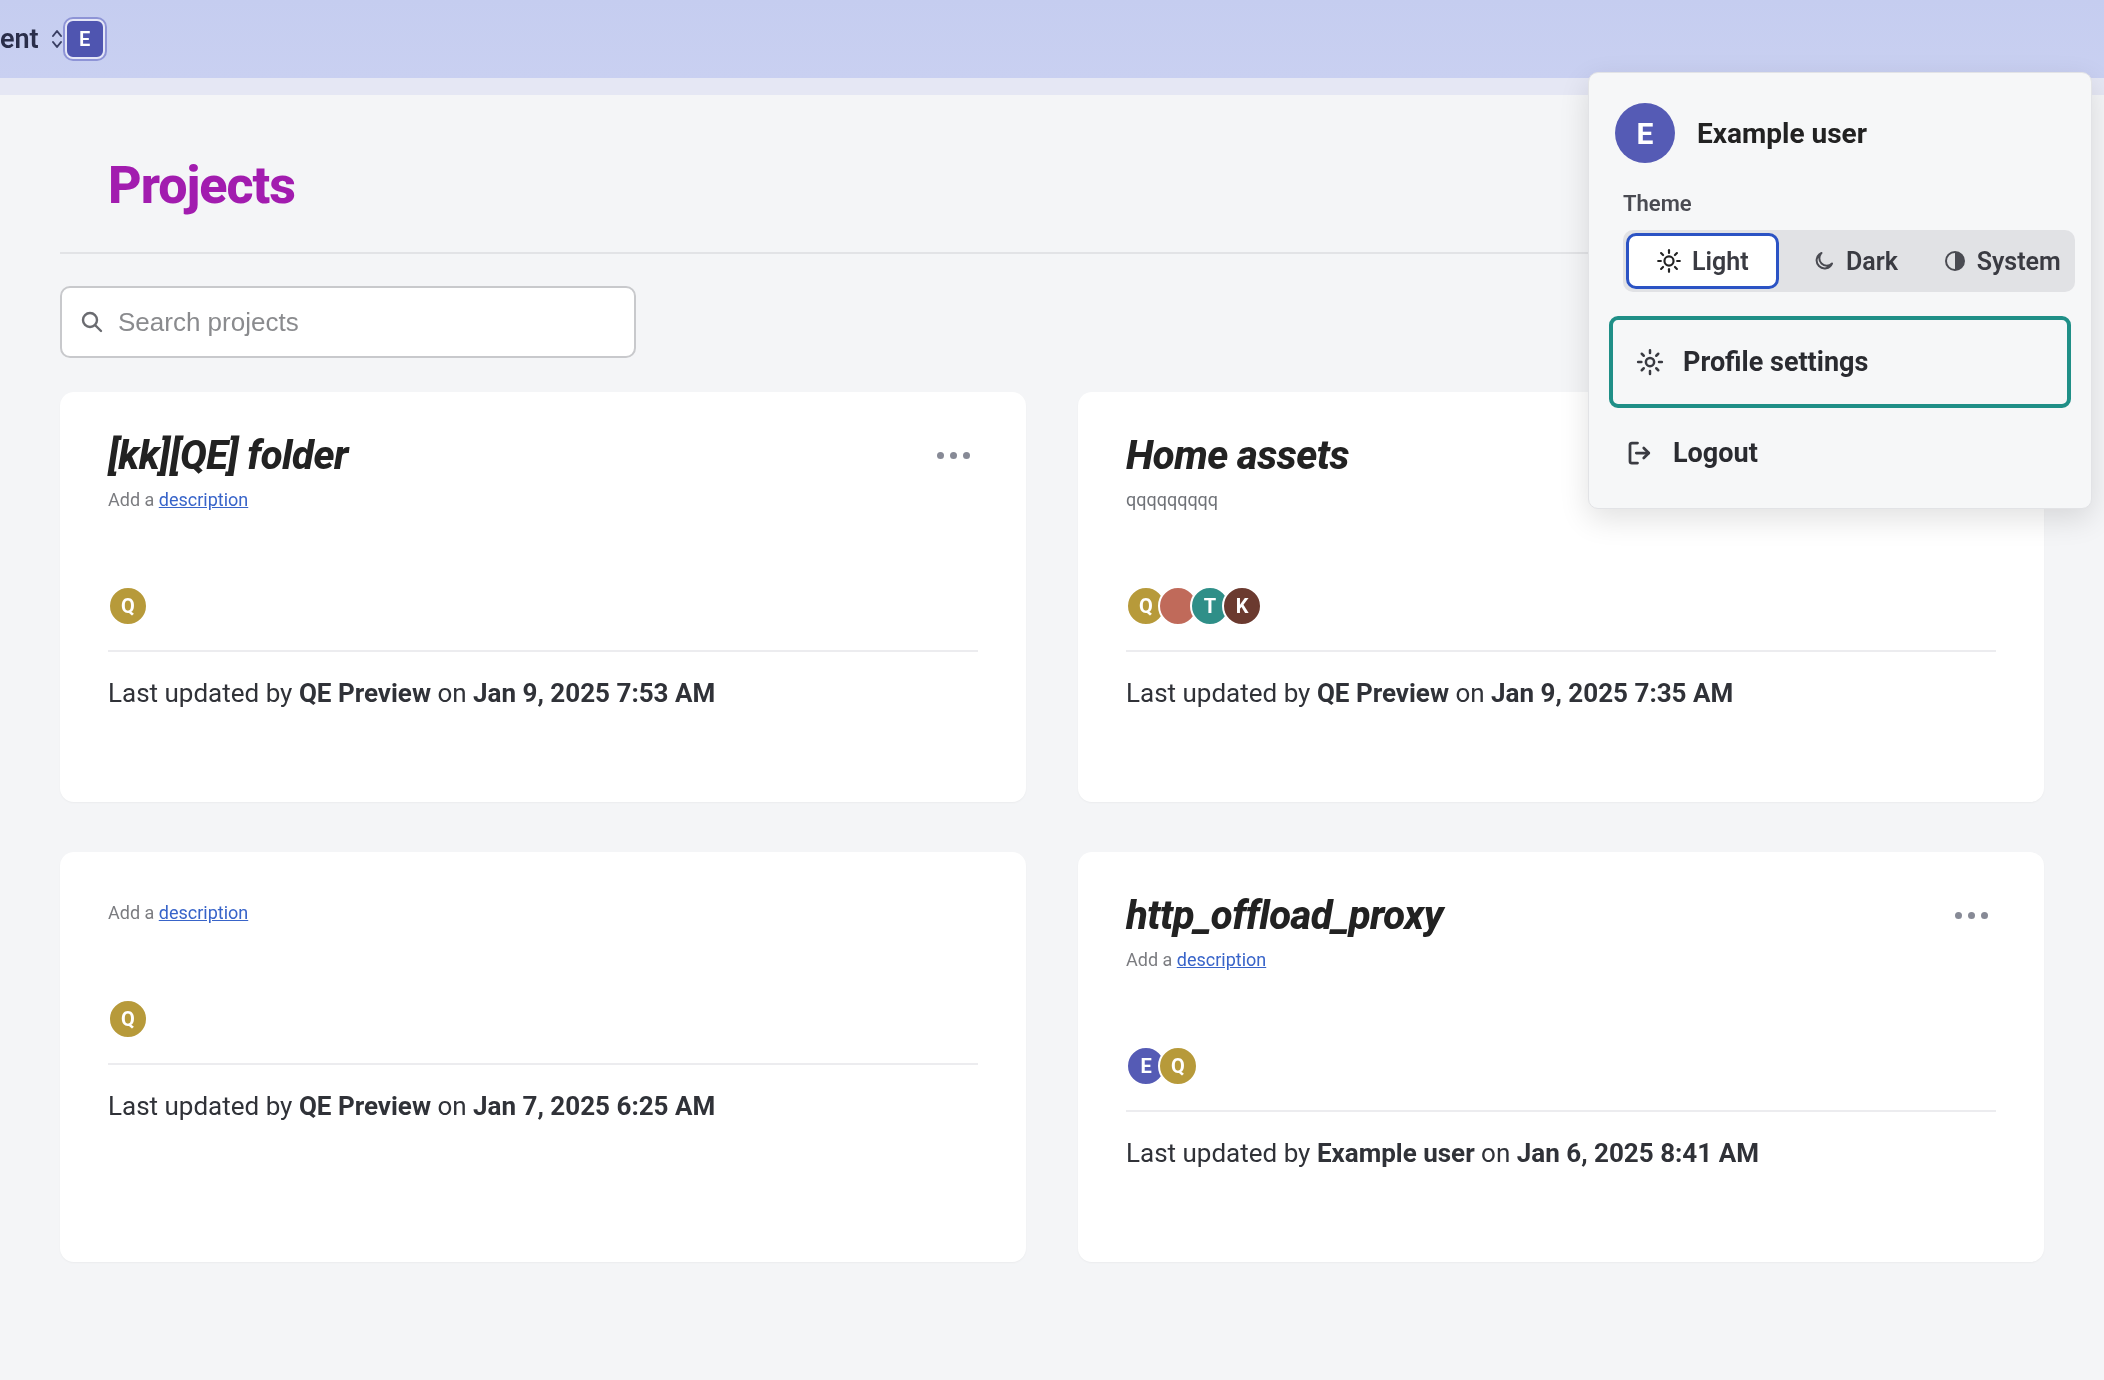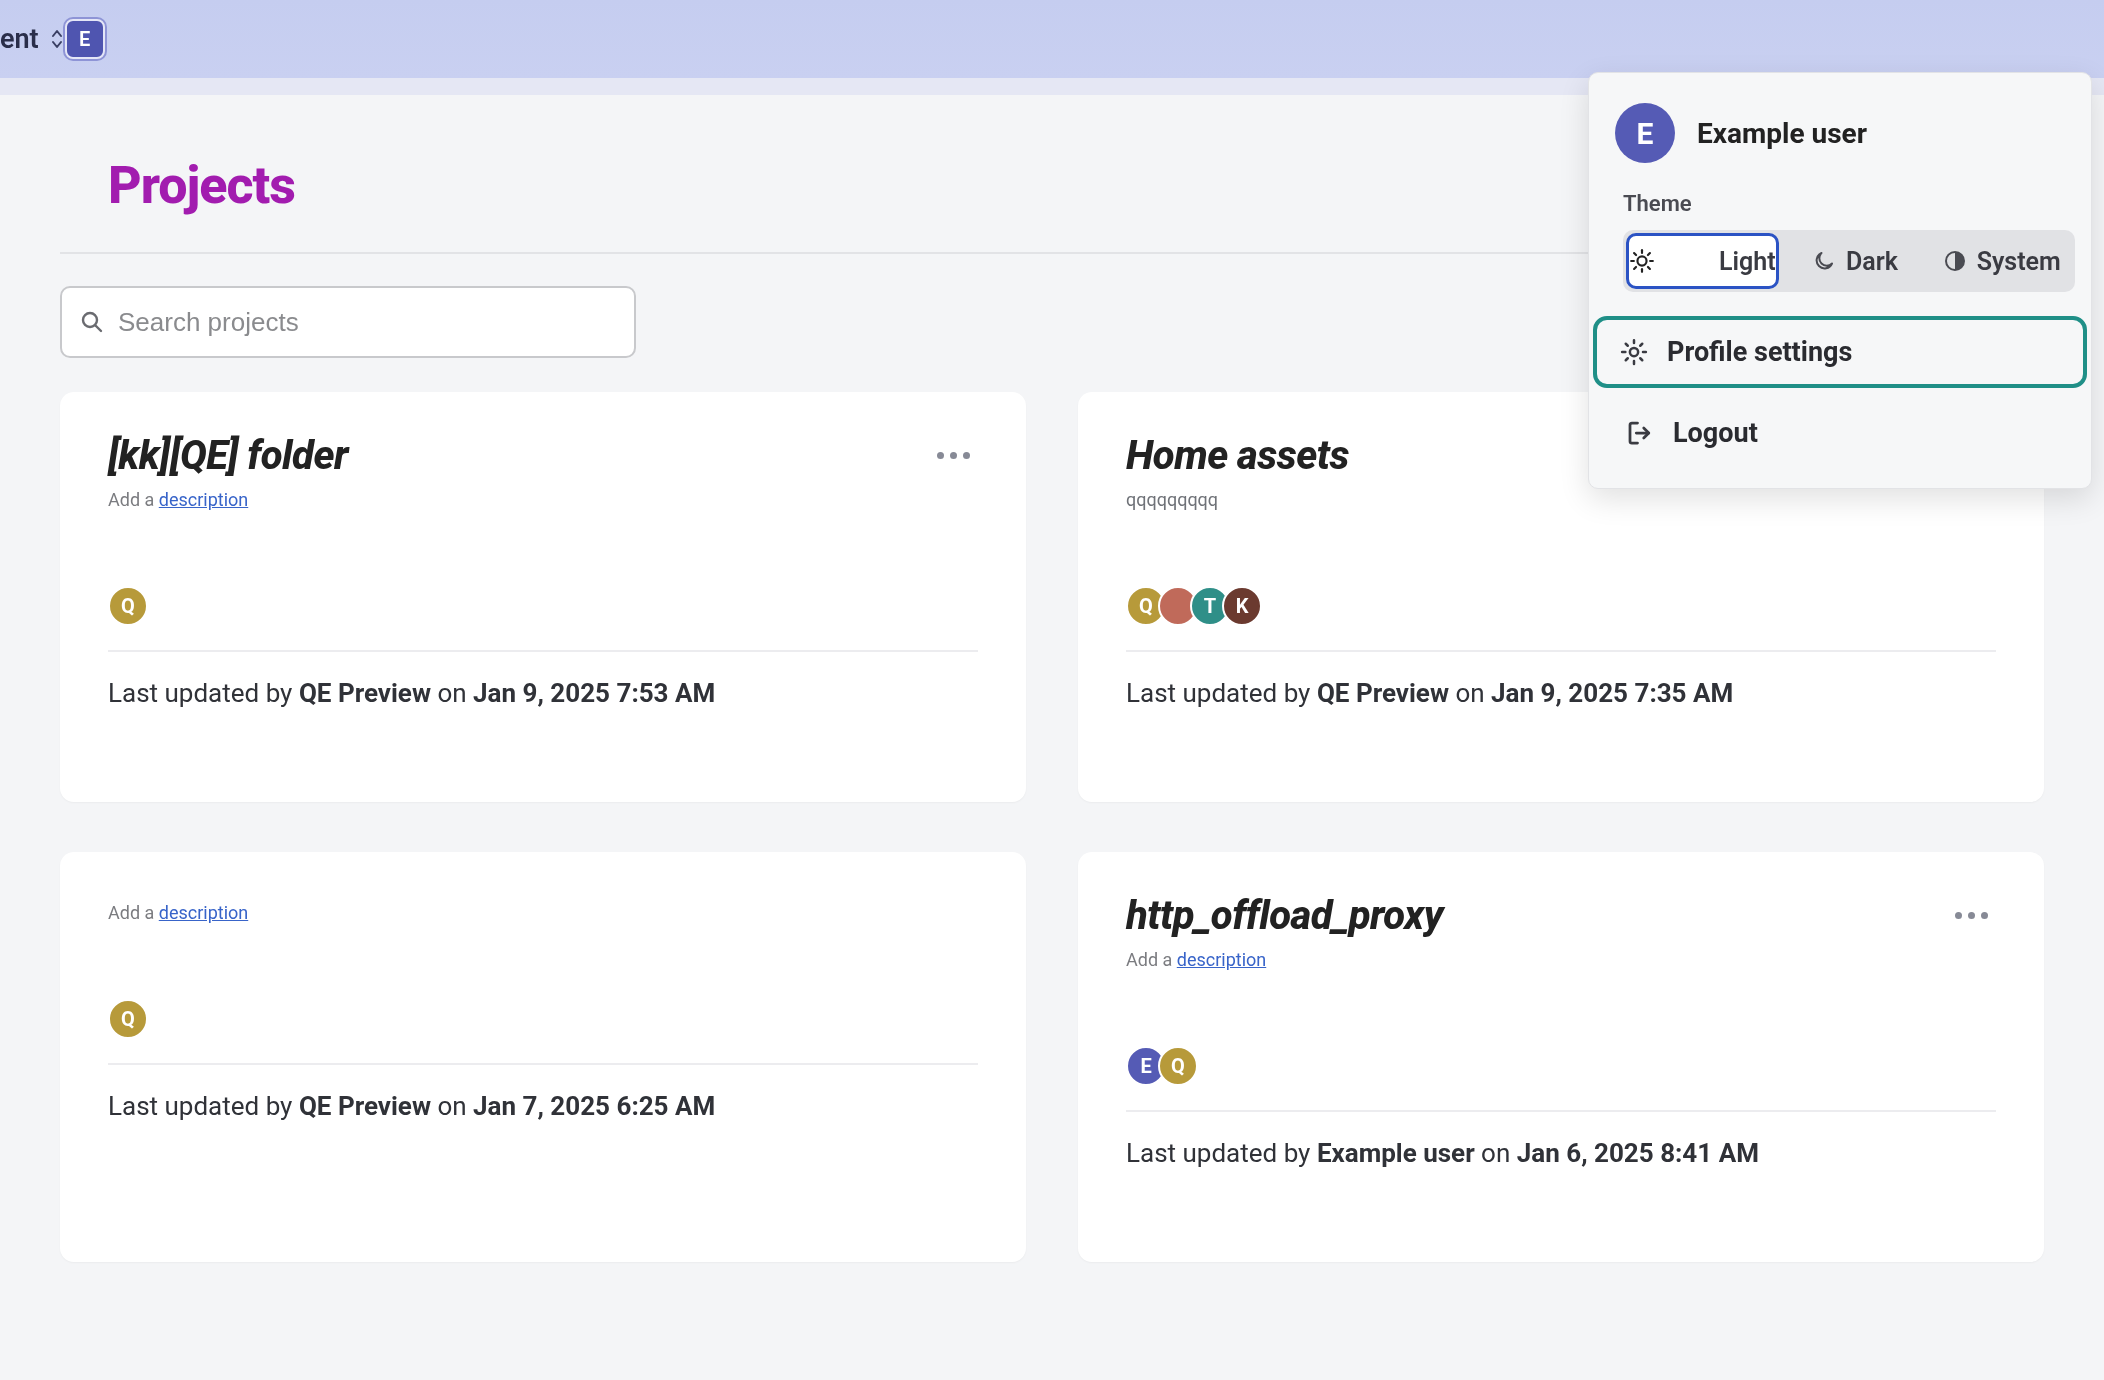--- a/index.html
+++ b/index.html
@@ -231,41 +231,40 @@
     font-weight: 600;
     color: #3a3b42;
     cursor: pointer;
   }
   .theme-btn.selected {
     background: #fff;
     border: 3px solid #2b53c4;
     border-radius: 10px;
     margin: 3px;
     height: 56px;
-    justify-content: space-between;
   }
   .menu-item {
     display: flex;
     align-items: center;
     gap: 18px;
     height: 78px;
     padding: 0 26px;
     font-size: 27px;
     font-weight: 700;
     color: #2a2b30;
     cursor: pointer;
     margin: 6px 10px;
     border-radius: 12px;
   }
   .menu-item.highlighted {
     border: 4px solid #1f8f87;
-    border-radius: 14px;
-    margin: 6px 4px;
+    border-radius: 9px;
+    margin: 6px 20px;
     padding: 0 22px;
-    height: 72px;
+    height: 92px;
   }
   .icon { display: inline-flex; }
 </style>
 </head>
 <body>
 
 <div class="topbar">
   <div class="topbar-left">
     <span>ent</span>
     <span class="icon">

